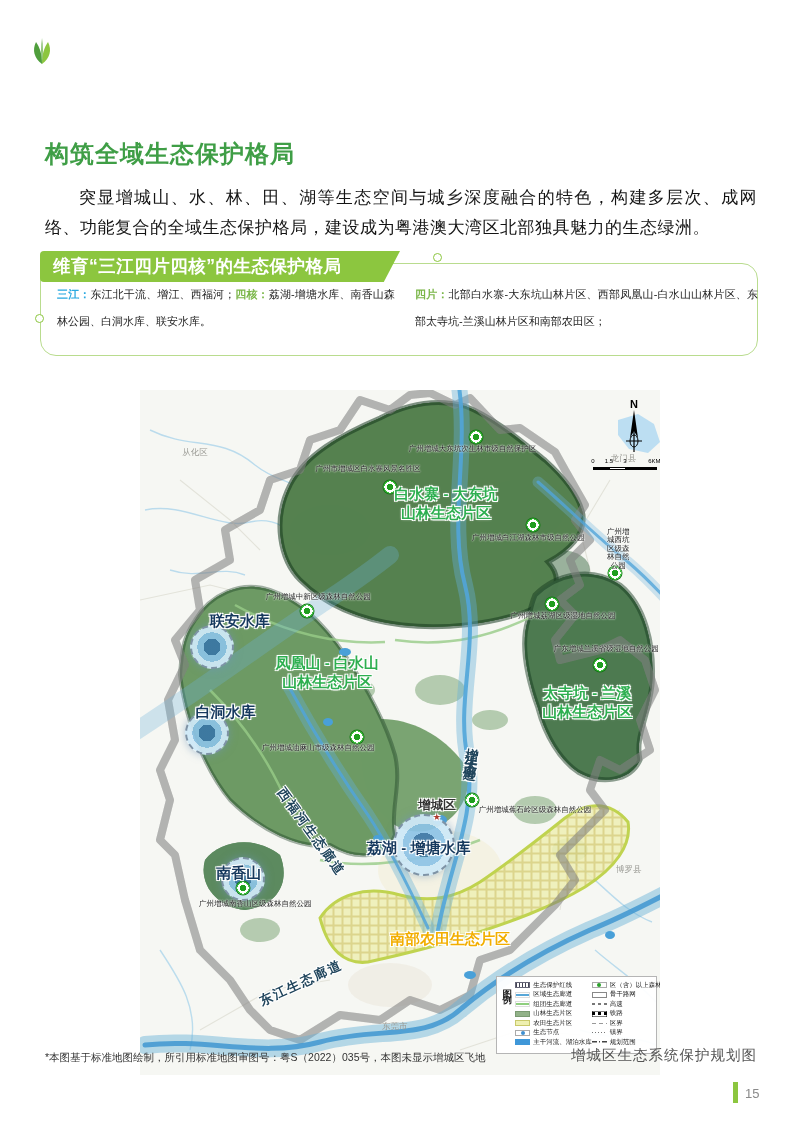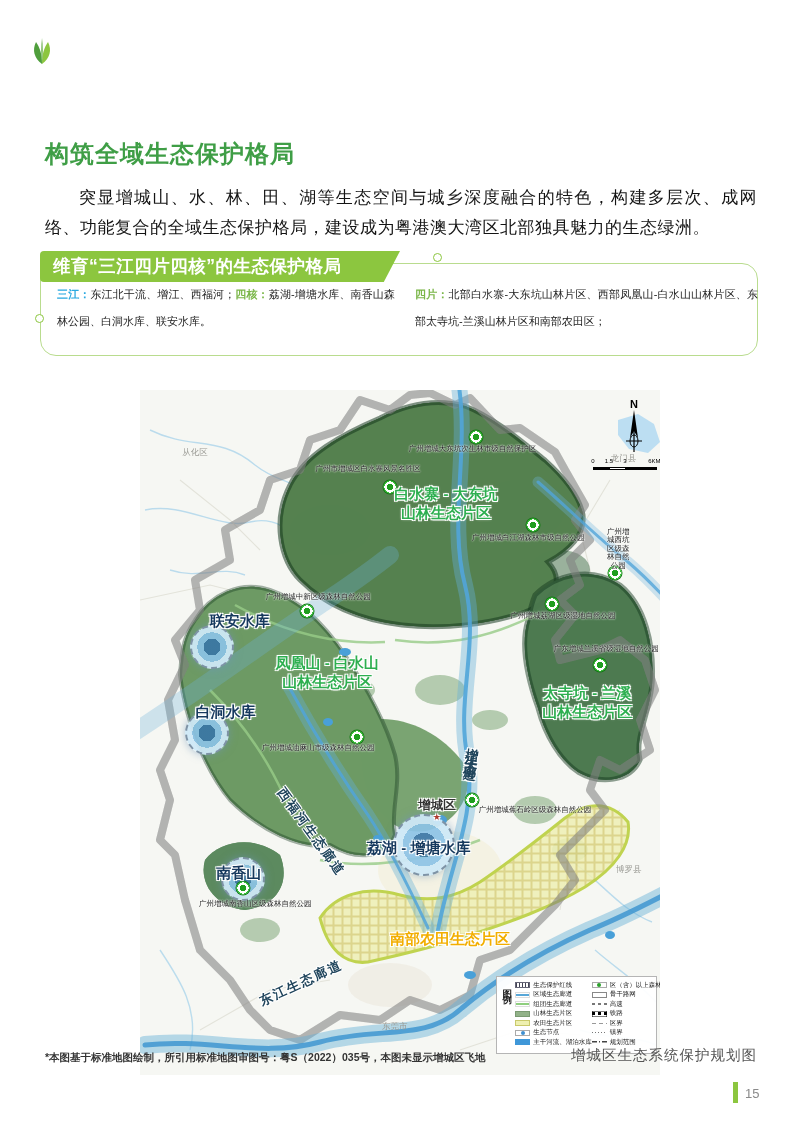--- a/index.html
+++ b/index.html
@@ -77,21 +77,21 @@
   .sw-bluefill { background:#3f97d8; border-color:#3f97d8; }
   .sw-parkdot::after { content:""; position:absolute; left:50%; top:50%; width:4px; height:4px; border-radius:50%;
                        background:#2aa02a; transform:translate(-50%,-50%); }
   .sw-roadbox { border-color:#888; background:linear-gradient(transparent 0 45%,#bbb 45% 55%,transparent 55%); }
   .sw-dash-gray { border:none; background:repeating-linear-gradient(90deg,#777 0 3px,transparent 3px 6px) center/100% 2px no-repeat; }
   .sw-dash-black { border:none; background:repeating-linear-gradient(90deg,#000 0 3px,#fff 3px 6px) center/100% 3px no-repeat; box-shadow:inset 0 0 0 .5px #000; }
   .sw-dash-thin { border:none; background:repeating-linear-gradient(90deg,#999 0 4px,transparent 4px 7px) center/100% 1px no-repeat; }
   .sw-dotline { border:none; background:repeating-linear-gradient(90deg,#777 0 1px,transparent 1px 3px) center/100% 1px no-repeat; }
   .sw-dashdot { border:none; background:repeating-linear-gradient(90deg,#444 0 5px,transparent 5px 7px,#444 7px 8px,transparent 8px 10px) center/100% 1.5px no-repeat; }
 
-  .footnote { position:absolute; left:45px; top:1051px; font-size:10.5px; color:#333;font-weight:bold; }
+  .footnote { position:absolute; left:45px; top:1051px; font-size:10.5px; color:#333; }
   .map-caption { position:absolute; right:43px; top:1046px; font-size:14.5px; color:#555; letter-spacing:1px; }
   .page-bar { position:absolute; left:733px; top:1082px; width:5px; height:21px; background:#8cc63f; }
   .page-num { position:absolute; left:745px; top:1086px; font-size:13px; color:#8a8a8a; }
 </style>
 </head>
 <body>
 
 <div class="page">
 
   <div class="logo">

